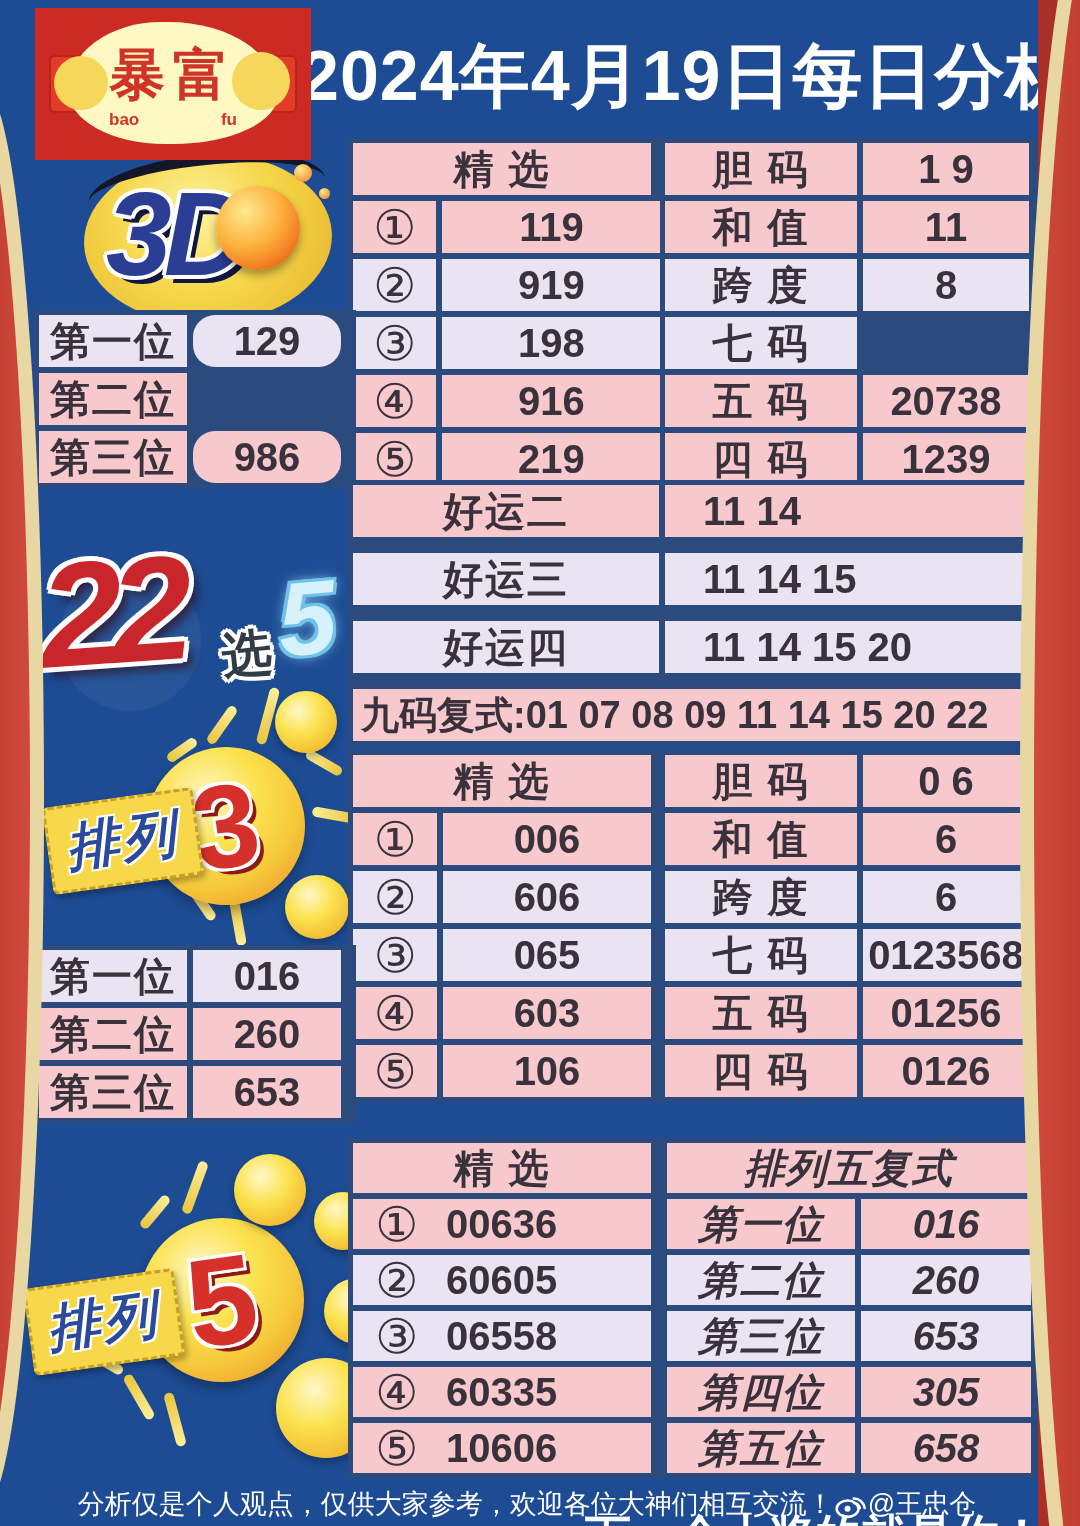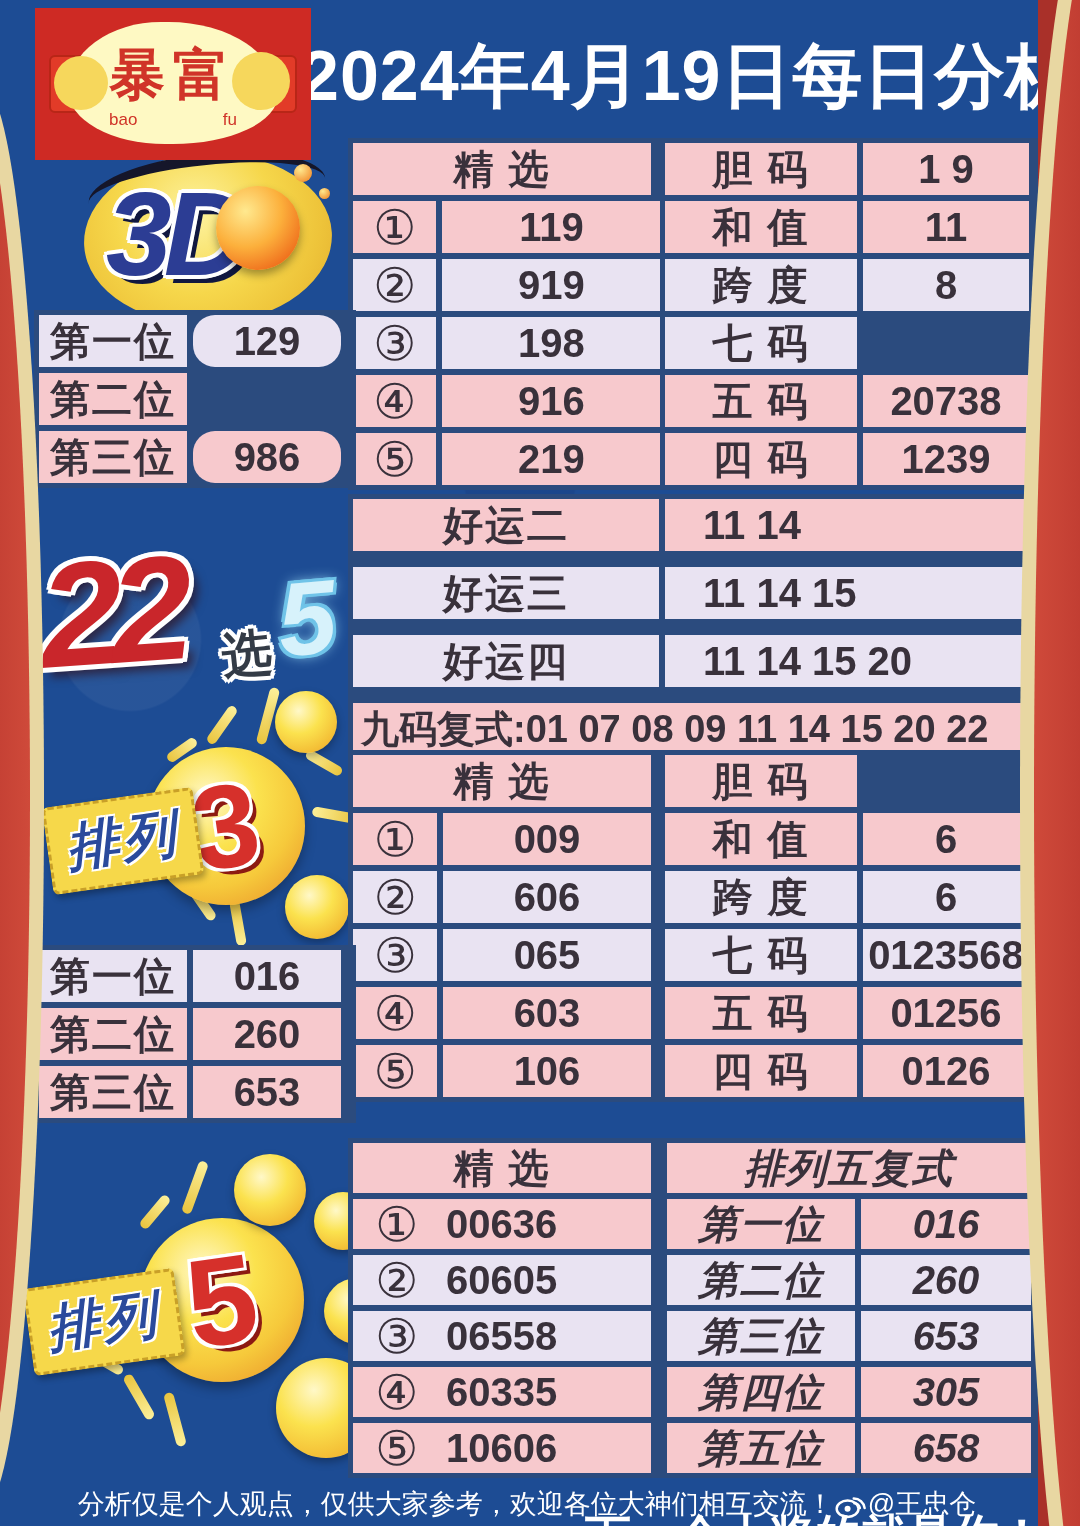--- a/index.html
+++ b/index.html
@@ -21,21 +21,21 @@
   .lav{background:#e9e3f2;}
   .lab{letter-spacing:2px;}
   .cnum{font-size:48px;font-weight:400;}
   #s1-feat{left:348px;top:138px;width:308px;}
   #s1-feat .hd{width:298px;}
   #s1-feat .c1{width:84px;}  #s1-feat .c2{width:222px;}
   #s1-stats{left:660px;top:138px;width:374px;}
   #s1-stats .c1{width:192px;} #s1-stats .c2{width:166px;}
   #s1-pos{left:34px;top:310px;width:312px;}
   #s1-pos .c1{width:148px;} #s1-pos .c2{width:148px;border-radius:22px;}
-  #s2{left:348px;top:494px;width:688px;gap:16px;}
+  #s2{left:348px;top:480px;width:688px;gap:16px;}
   #s2 .c1{width:306px;} #s2 .c2{width:366px;justify-content:flex-start;padding-left:38px;box-sizing:border-box;}
   #s2 .nine{width:678px;justify-content:flex-start;padding-left:8px;box-sizing:border-box;font-size:38px;}
   #s3-feat{left:348px;top:750px;width:308px;}
   #s3-feat .hd{width:298px;}
   #s3-feat .c1{width:84px;} #s3-feat .c2{width:208px;}
   #s3-stats{left:660px;top:750px;width:374px;}
   #s3-stats .c1{width:192px;} #s3-stats .c2{width:166px;}
   #s3-pos{left:34px;top:945px;width:312px;}
   #s3-pos .c1{width:148px;} #s3-pos .c2{width:148px;}
   #s4-feat{left:348px;top:1138px;width:308px;}
@@ -48,21 +48,21 @@
   #s4-right .c1{width:188px;} #s4-right .c2{width:170px;}
   
   .banner{position:absolute;left:35px;top:8px;width:276px;height:152px;background:#ce2a24;z-index:3;}
   .cloud{position:absolute;left:33px;top:14px;width:210px;height:122px;background:#fef9c3;
     border-radius:46% 54% 52% 48% / 58% 62% 42% 46%;}
   .cloud::before{content:"";position:absolute;left:-14px;top:34px;width:54px;height:54px;background:#f6d75c;border-radius:50%;}
   .cloud::after{content:"";position:absolute;right:-12px;top:30px;width:58px;height:58px;background:#f6d75c;border-radius:50%;}
   .cloud-text{position:relative;z-index:1;text-align:center;margin-top:16px;
     font-size:56px;font-weight:900;color:#d03428;letter-spacing:8px;}
   .cloud-pinyin{position:relative;z-index:1;display:flex;justify-content:space-between;
-    width:128px;margin:-4px auto 0;font-size:17px;font-weight:400;color:#d03428;}
+    width:128px;margin:-4px auto 0;font-size:17px;font-weight:700;color:#d03428;}
   .env{position:absolute;top:50%;transform:translateY(-50%);width:42px;height:54px;
     background:#e23b28;border:2px solid #b82617;border-radius:6px;}
   .env::after{content:"";position:absolute;left:50%;top:50%;transform:translate(-50%,-50%);
     width:14px;height:14px;background:#f6c93b;border-radius:50%;}
   .env-l{left:14px;} .env-r{right:14px;}
   .title{position:absolute;left:300px;top:30px;width:730px;z-index:2;text-align:center;
     color:#ffffff;font-size:70px;font-weight:700;letter-spacing:1px;white-space:nowrap;}
   
   .ow{text-shadow:-3px -3px 0 #fff,3px -3px 0 #fff,-3px 3px 0 #fff,3px 3px 0 #fff,
       -4px 0 0 #fff,4px 0 0 #fff,0 -4px 0 #fff,0 4px 0 #fff;}
@@ -269,21 +269,21 @@
       <span>排列</span>
     </div>
   </div>
 
   <div class="tbl" id="s3-feat">
     <div class="r">
         <div class="cell hd pink lab">精 选</div>
       </div>
     <div class="r">
         <div class="cell c1 pink cnum">①</div>
-        <div class="cell c2 pink">009</div>
+        <div class="cell c2 pink">006</div>
       </div>
     <div class="r">
         <div class="cell c1 lav cnum">②</div>
         <div class="cell c2 lav">606</div>
       </div>
     <div class="r">
         <div class="cell c1 lav cnum">③</div>
         <div class="cell c2 lav">065</div>
       </div>
     <div class="r">
@@ -292,20 +292,21 @@
       </div>
     <div class="r">
         <div class="cell c1 pink cnum">⑤</div>
         <div class="cell c2 pink">106</div>
       </div>
   </div>
 
   <div class="tbl" id="s3-stats">
     <div class="r">
         <div class="cell c1 pink lab">胆 码</div>
+        <div class="cell c2 pink">0 6</div>
       </div>
     <div class="r">
         <div class="cell c1 pink lab">和 值</div>
         <div class="cell c2 pink">6</div>
       </div>
     <div class="r">
         <div class="cell c1 lav lab">跨 度</div>
         <div class="cell c2 lav">6</div>
       </div>
     <div class="r">

